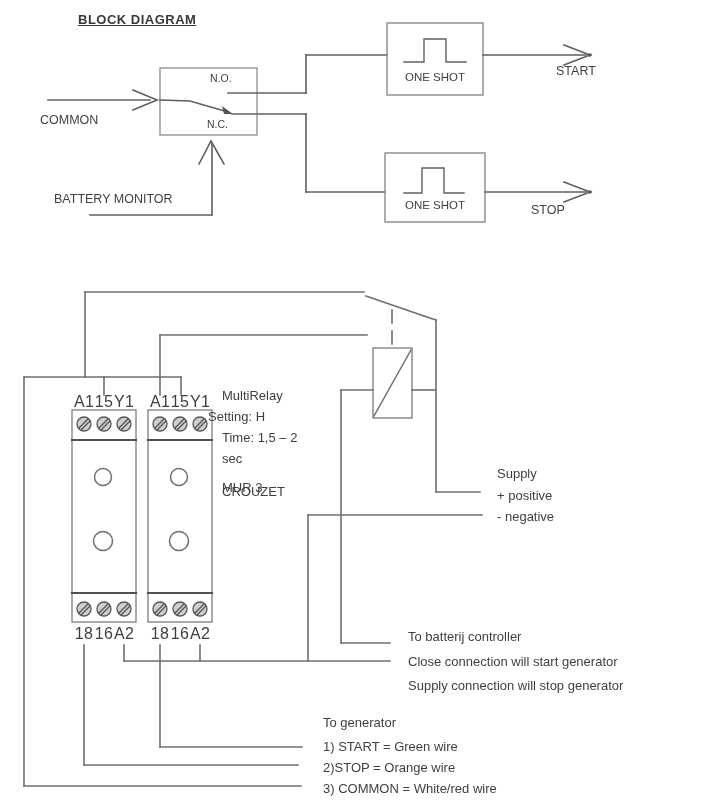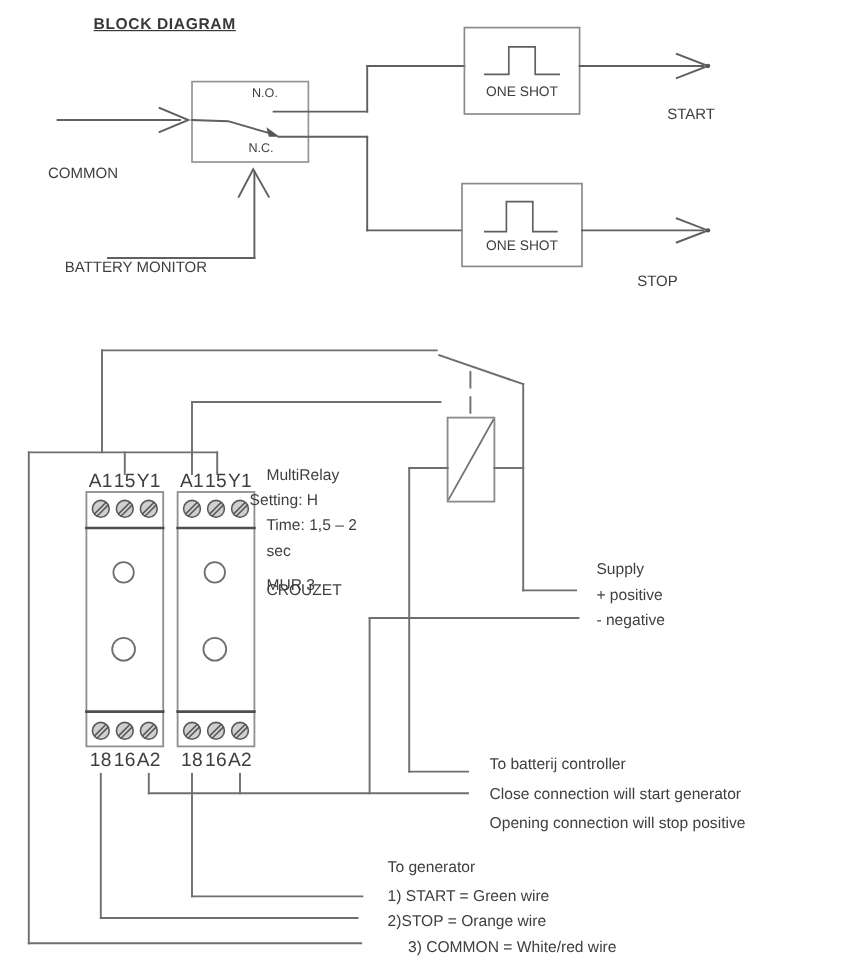--- a/index.html
+++ b/index.html
@@ -7,21 +7,21 @@
     --text:#3f3f3f;
     --boxstroke:#8e8e8e;
   }
   html,body{margin:0;padding:0;background:#ffffff;}
   #stage{
     position:relative;width:701px;height:812px;background:#ffffff;overflow:hidden;
     font-family:"Liberation Sans", sans-serif;color:var(--text);
   }
   #wires{position:absolute;left:0;top:0;}
   .t{position:absolute;white-space:nowrap;color:var(--text);font-size:13px;line-height:15px;}
-  .t12{font-size:12.5px;margin-top:24px;}
+  .t12{font-size:12.5px;}
   .t11{font-size:11.5px;}
   .t10{font-size:10.5px;}
   .term{font-size:16px;width:28px;text-align:center;letter-spacing:0.3px;}
   .ctr{text-align:center;}
   .title{font-weight:bold;text-decoration:underline;letter-spacing:0.5px;color:#383838;}
 </style>
 </head>
 <body>
 
 <div id="stage">
@@ -259,20 +259,20 @@
   <div class="t" style="left:222px;top:451px;">sec</div>
   <div class="t" style="left:222px;top:484px;">CROUZET</div>
   <div class="t" style="left:222px;top:480px;">MUR 3</div>
 
   <div class="t" style="left:497px;top:466px;">Supply</div>
   <div class="t" style="left:497px;top:488px;">+ positive</div>
   <div class="t" style="left:497px;top:509px;">- negative</div>
 
   <div class="t" style="left:408px;top:629px;">To batterij controller</div>
   <div class="t" style="left:408px;top:654px;">Close connection will start generator</div>
-  <div class="t" style="left:408px;top:678px;">Opening connection will stop positive</div>
+  <div class="t" style="left:408px;top:678px;">Supply connection will stop generator</div>
 
   <div class="t" style="left:323px;top:715px;">To generator</div>
   <div class="t" style="left:323px;top:739px;">1) START = Green wire</div>
   <div class="t" style="left:323px;top:760px;">2)STOP = Orange wire</div>
-  <div class="t" style="left:340px;top:781px;text-align:right;">3) COMMON = White/red wire</div>
+  <div class="t" style="left:323px;top:781px;text-align:right;">3) COMMON = White/red wire</div>
 
 </div>
 
 </body></html>

